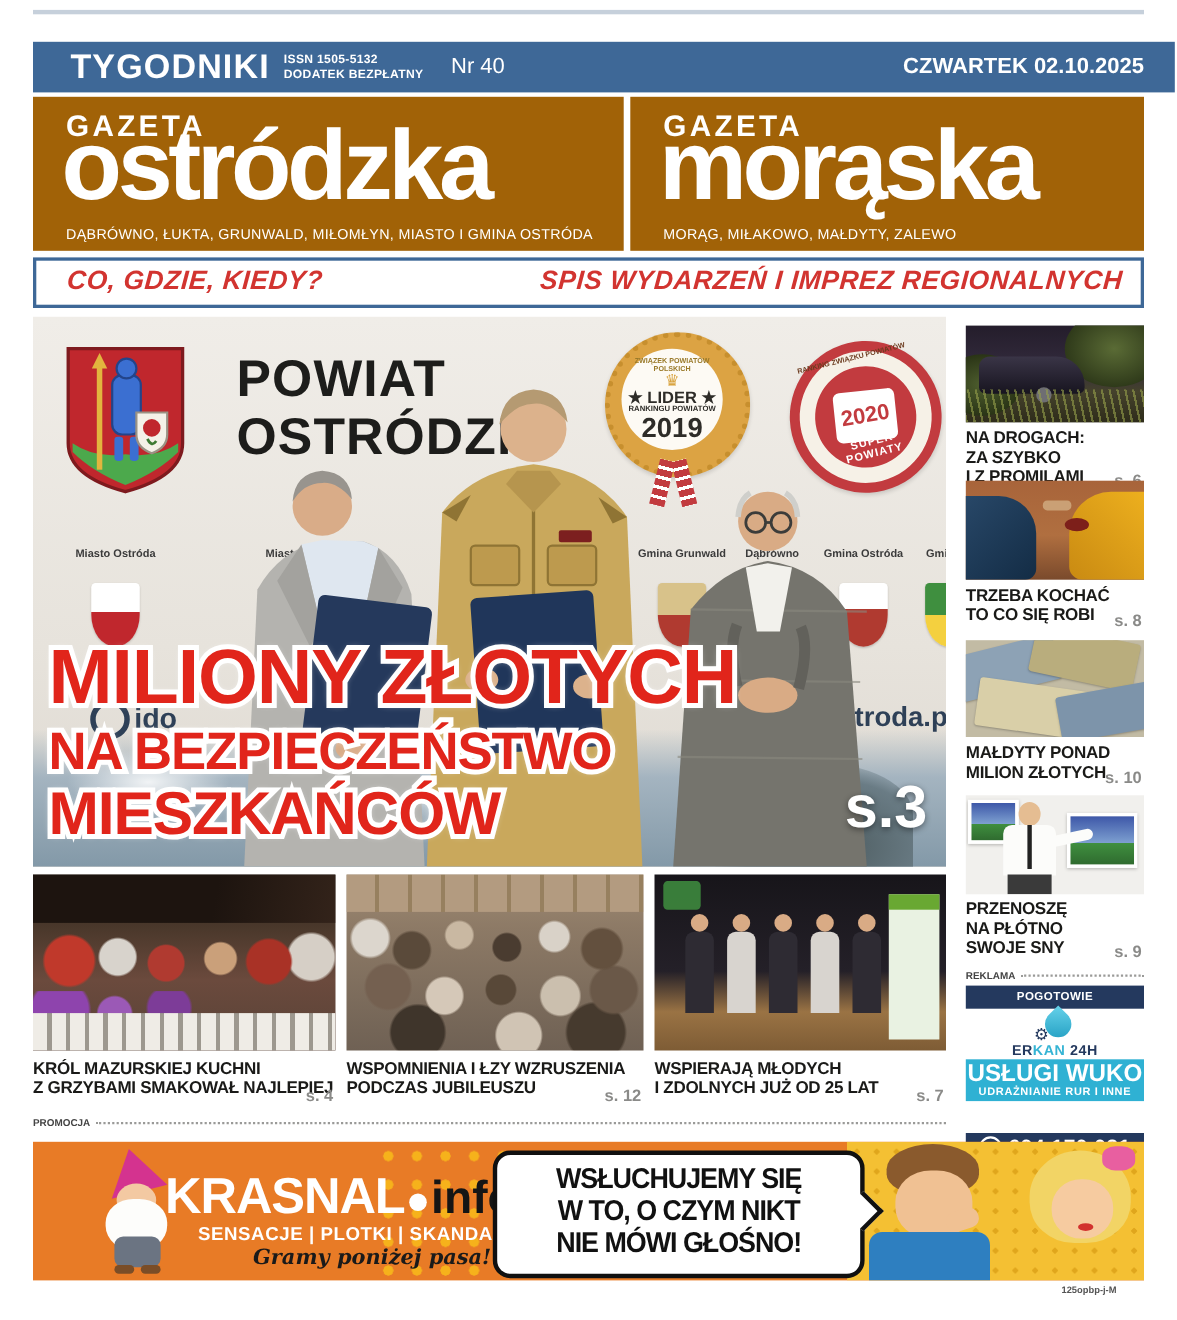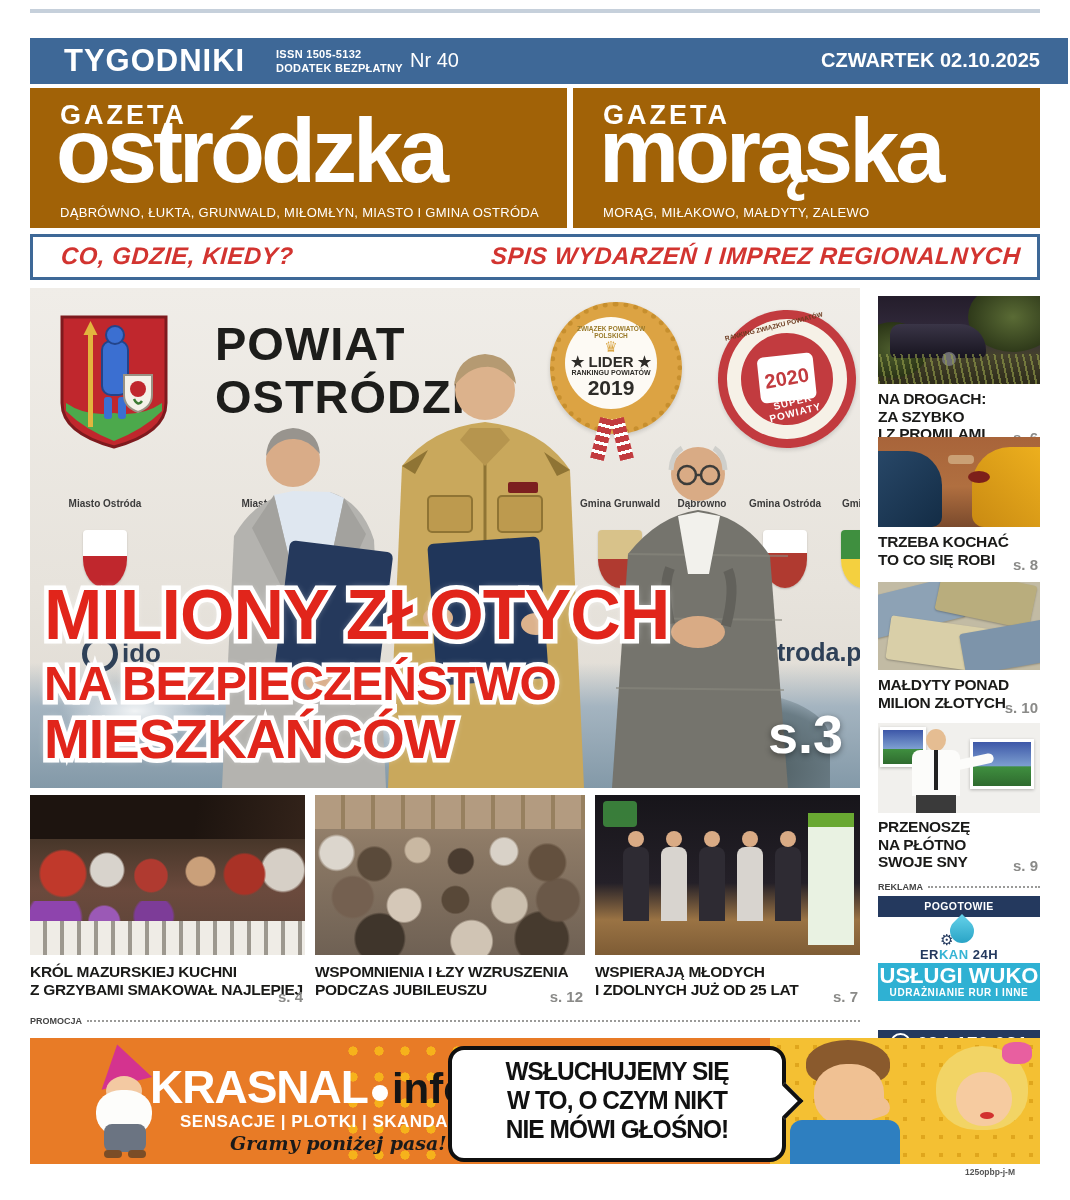--- a/index.html
+++ b/index.html
@@ -4,21 +4,21 @@
 <style>
   html,body{margin:0;padding:0;background:#fff;}
   .page{position:relative;width:1070px;height:1200px;background:#fff;overflow:hidden;
         font-family:"Liberation Sans",sans-serif;}
   .abs{position:absolute;}
 
   
   .topstrip{top:9px;left:30px;width:1010px;height:4px;background:#c6d0db;}
   .topbar{top:38px;left:30px;width:1010px;height:46px;background:#3e6897;color:#fff;padding-left:28px;}
   .brand{position:absolute;left:34px;top:5px;font-size:31px;font-weight:900;letter-spacing:1px;}
-  .issn{position:absolute;left:228px;top:9px;font-size:11px;font-weight:700;line-height:1.3;letter-spacing:.3px;margin-left:18px;}
+  .issn{position:absolute;left:228px;top:9px;font-size:11px;font-weight:700;line-height:1.3;letter-spacing:.3px;}
   .issue{position:absolute;left:380px;top:11px;font-size:20px;}
   .pubdate{position:absolute;right:28px;top:11px;font-size:20px;font-weight:700;}
 
   
   .mast{top:88px;height:140px;background:#a16207;color:#fff;overflow:hidden;}
   .mast-left{left:30px;width:537px;}
   .mast-right{left:573px;width:467px;}
   .kicker{position:absolute;left:30px;top:12px;font-size:27px;font-weight:900;letter-spacing:3px;}
   .mtitle{position:absolute;left:26px;top:18px;font-size:90px;font-weight:900;letter-spacing:-4px;line-height:1;}
   .coverage{position:absolute;left:30px;bottom:8px;font-size:13px;font-weight:400;letter-spacing:.3px;}
@@ -35,21 +35,21 @@
   .wall-title{left:185px;top:30px;font-size:47px;font-weight:900;color:#1d1d1b;line-height:1.12;letter-spacing:1px;}
   .crest{left:28px;top:25px;width:112px;height:138px;}
   .badge-gold{left:520px;top:14px;width:122px;height:122px;border-radius:50%;
               background:#dca343;border:5px dotted #c78f2e;box-shadow:0 2px 4px rgba(0,0,0,.15);}
   .badge-gold-in{position:absolute;left:10px;top:10px;width:92px;height:92px;border-radius:50%;background:#fdfaf4;
                  text-align:center;color:#8a6a1d;}
   .bg-org{font-size:6.5px;font-weight:700;margin-top:8px;color:#9a7a2a;}
   .bg-crown{font-size:15px;line-height:1;color:#d9a441;}
   .bg-lider{font-size:15px;font-weight:900;color:#2e2c28;line-height:1;}
   .bg-sub{font-size:7px;font-weight:900;color:#2e2c28;}
-  .bg-year{font-size:21px;font-weight:900;color:#2e2c28;line-height:1.1;}
+  .bg-year{font-size:25px;font-weight:900;color:#2e2c28;line-height:1.1;}
   .ribbon{left:565px;top:130px;width:14px;height:42px;background:repeating-linear-gradient(180deg,#c23b3f 0 6px,#fff 6px 9px);transform:rotate(14deg);}
   .ribbon2{left:585px;top:130px;width:14px;height:42px;background:repeating-linear-gradient(180deg,#c23b3f 0 6px,#fff 6px 9px);transform:rotate(-14deg);}
   .badge-red{left:688px;top:22px;width:138px;height:138px;border-radius:50%;background:#c23b3f;
              transform:rotate(-14deg);box-shadow:0 2px 4px rgba(0,0,0,.15);}
   .badge-red-ring{position:absolute;left:9px;top:9px;width:120px;height:120px;border-radius:50%;background:#f6f1e7;}
   .badge-red-in{position:absolute;left:14px;top:14px;width:92px;height:92px;border-radius:50%;background:#c23b3f;text-align:center;}
   .br-org{font-size:6.5px;font-weight:700;color:#6b3a1e;text-align:center;margin-top:2px;}
   .br-tag{position:absolute;left:18px;top:22px;width:56px;height:46px;background:#fff;border-radius:6px;transform:rotate(8deg);}
   .br-year{font-size:20px;font-weight:900;color:#c23b3f;text-align:center;margin-top:12px;transform:rotate(-4deg);}
   .br-super{position:absolute;left:0;right:0;bottom:6px;font-size:10px;font-weight:900;color:#fff;text-align:center;letter-spacing:1px;}

